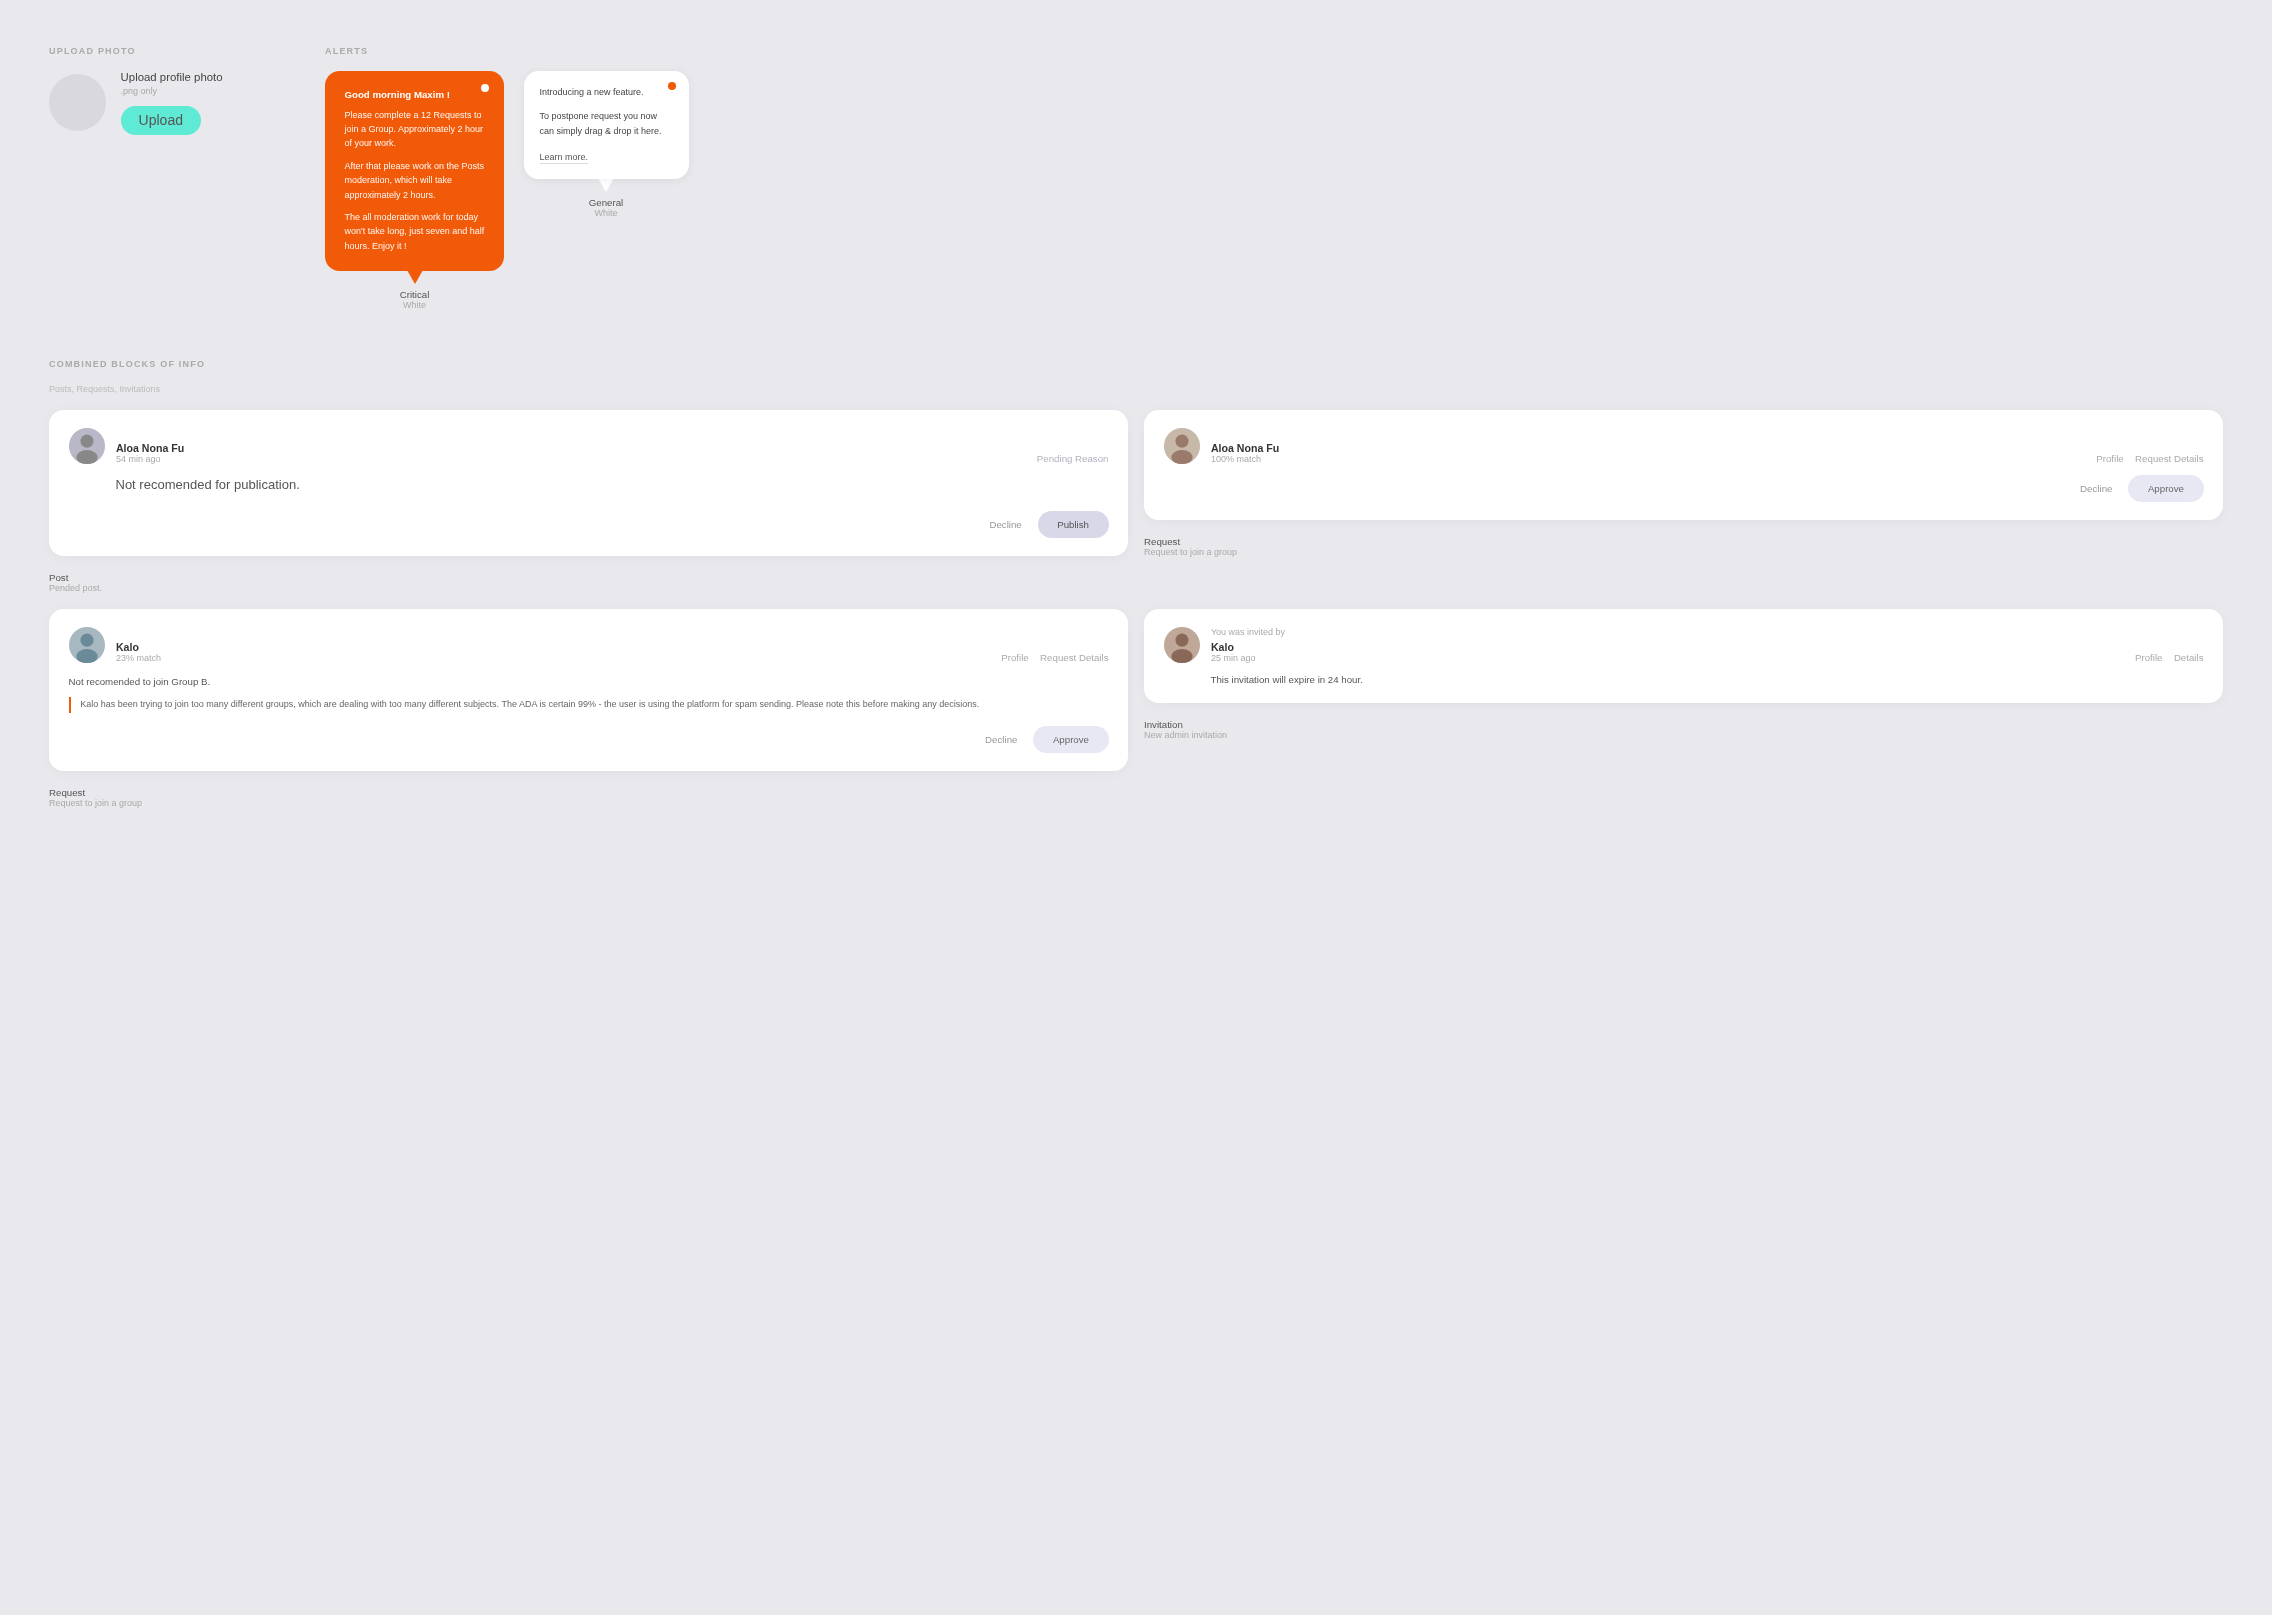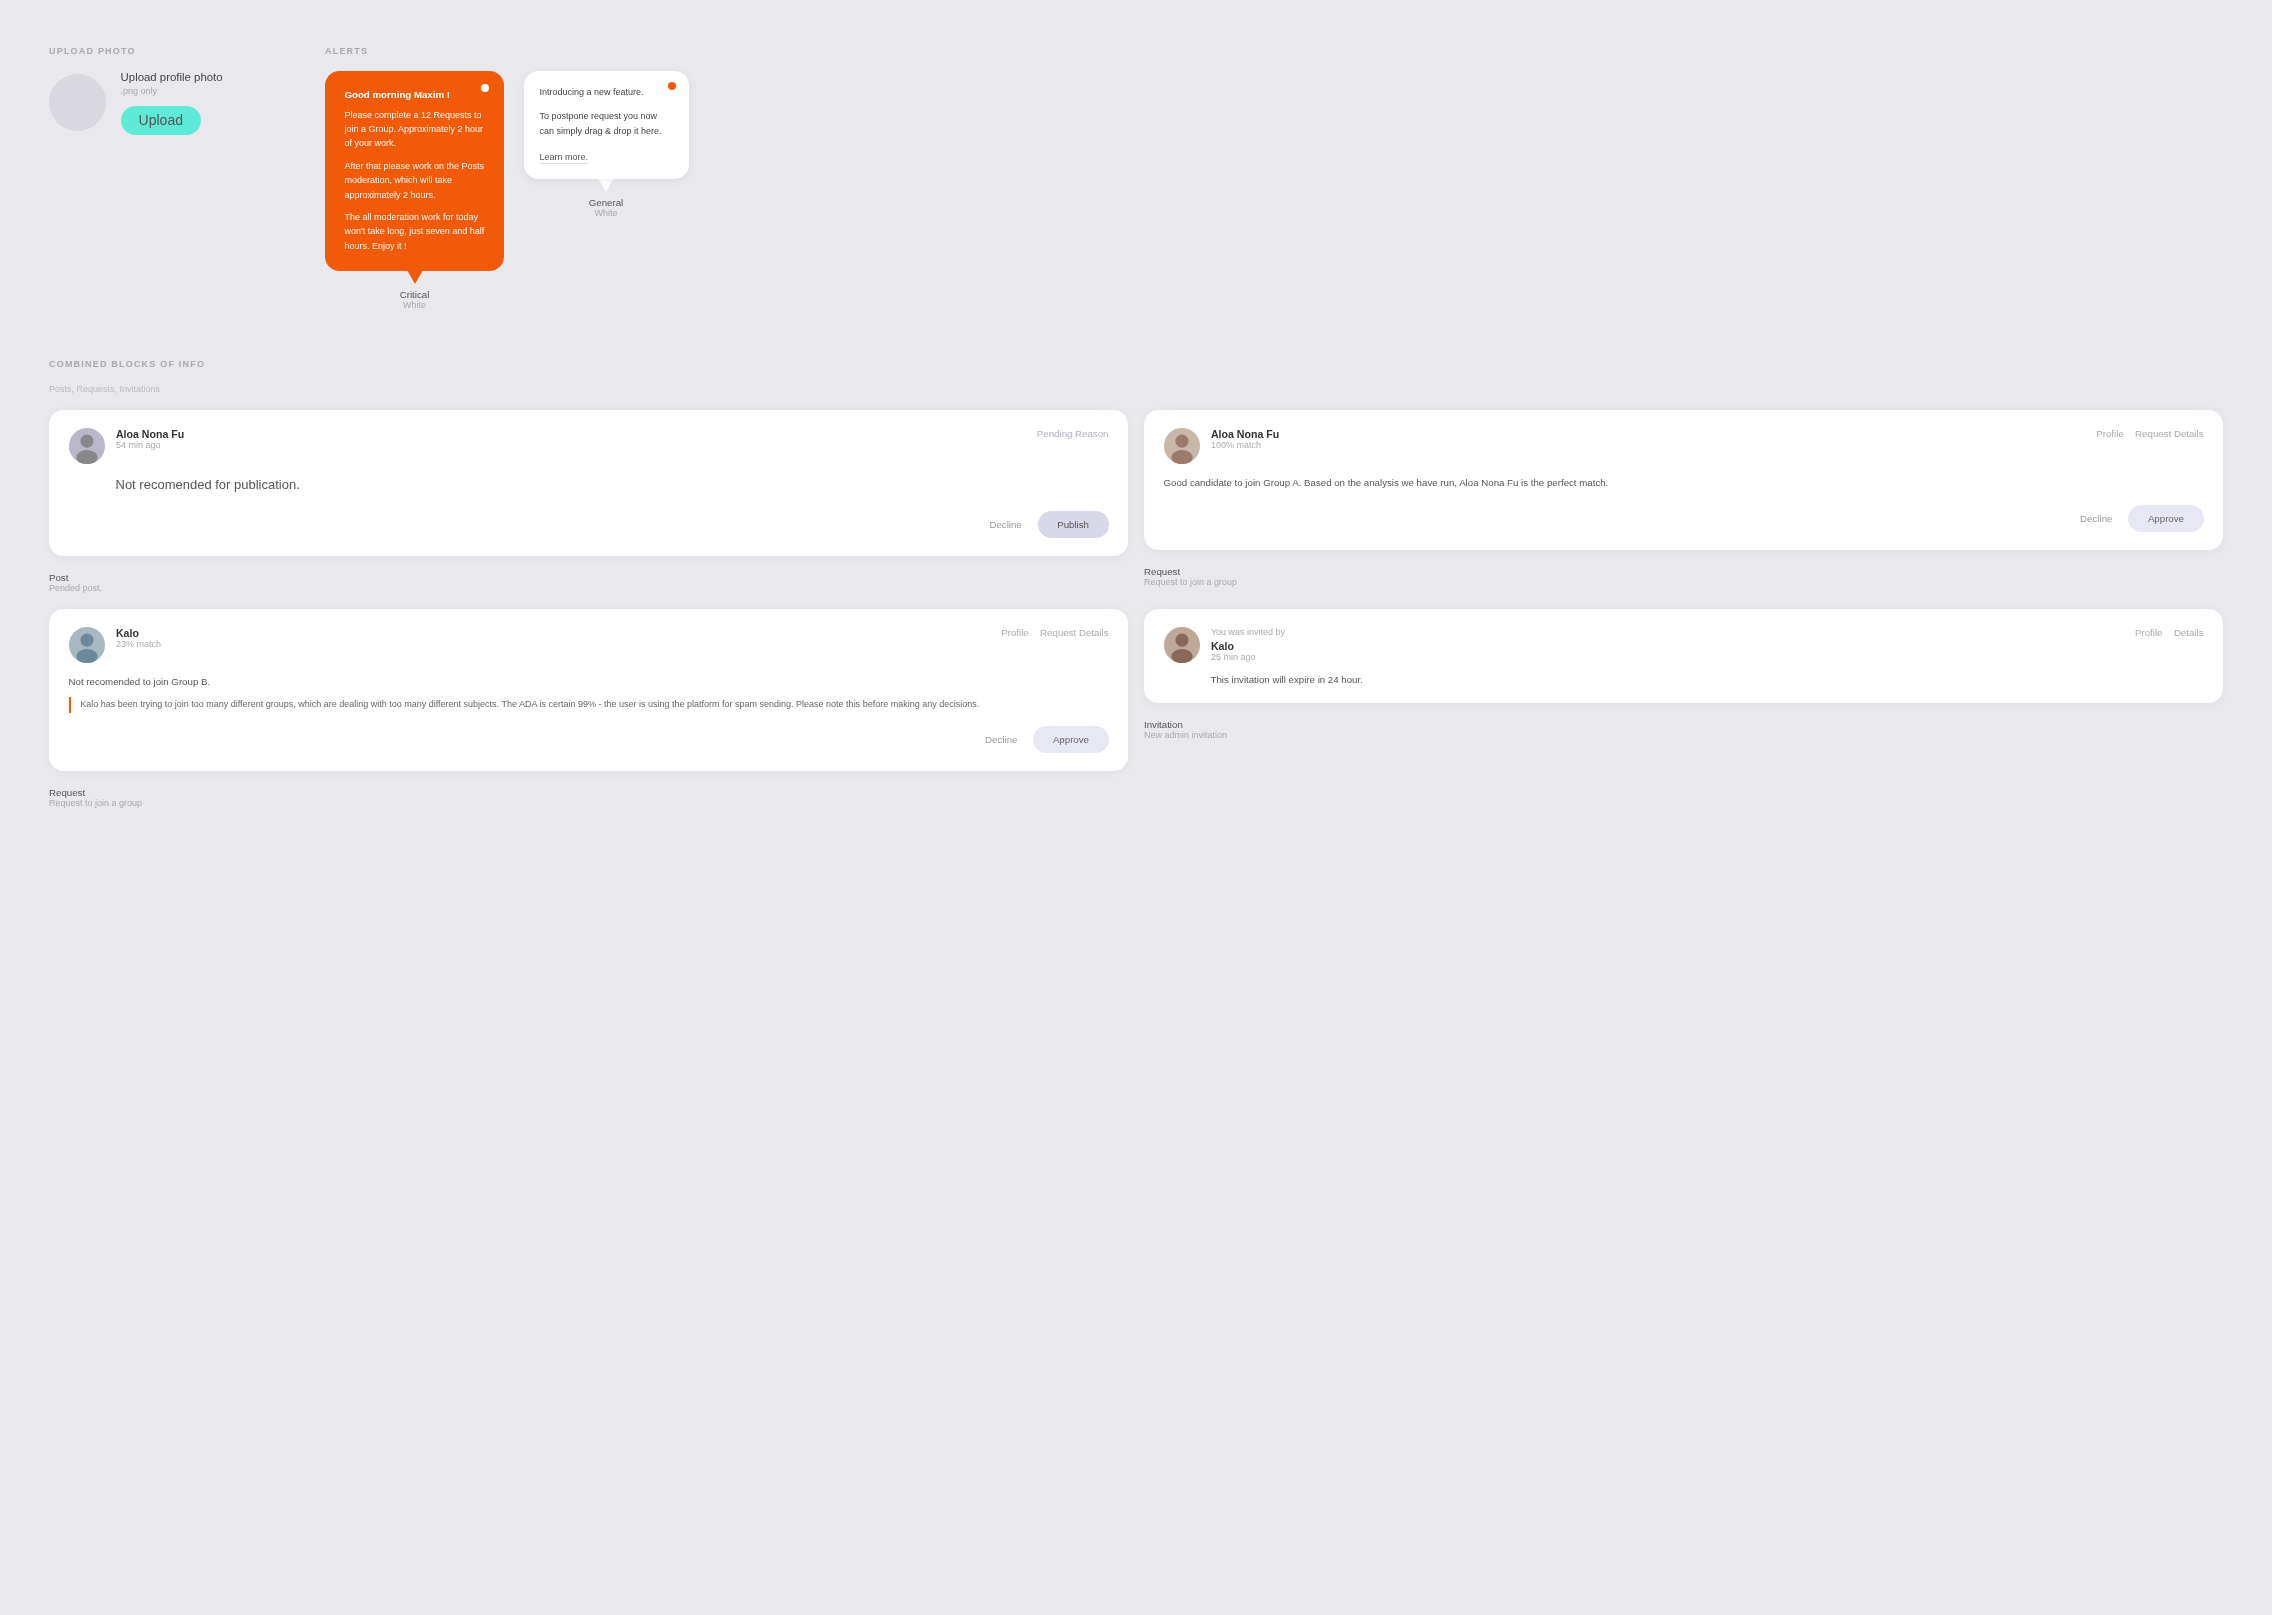--- a/index.html
+++ b/index.html
@@ -190,21 +190,21 @@
 
     
     .card {
       background: white;
       border-radius: 14.6px;
       padding: 18px 19.5px;
       box-shadow: 0 1.6px 11.4px rgba(0,0,0,0.04);
     }
     .card-header {
       display: flex;
-      align-items: flex-start;
+      align-items: flex-end;
       gap: 11.4px;
       margin-bottom: 11.4px;
     }
     .card-avatar {
       width: 36px;
       height: 36px;
       border-radius: 50%;
       background: #ccc;
       flex-shrink: 0;
       overflow: hidden;
@@ -439,21 +439,20 @@
           </div>
           <div class="card-meta">
             <h4>Aloa Nona Fu</h4>
             <div class="match">100% match</div>
           </div>
           <div class="card-actions-top">
             <button class="link-btn">Profile</button>
             <button class="link-btn">Request Details</button>
           </div>
         </div>
-        <div class="card-body-full">Good candidate to join Group A. Based on the analysis we have run, Aloa Nona Fu is the perfect match.</div>
         <div class="card-footer">
           <button class="btn-decline">Decline</button>
           <button class="btn-approve">Approve</button>
         </div>
       </div>
       <div class="card-label">
         <div class="main">Request</div>
         <div class="sub">Request to join a group</div>
       </div>
     </div>

